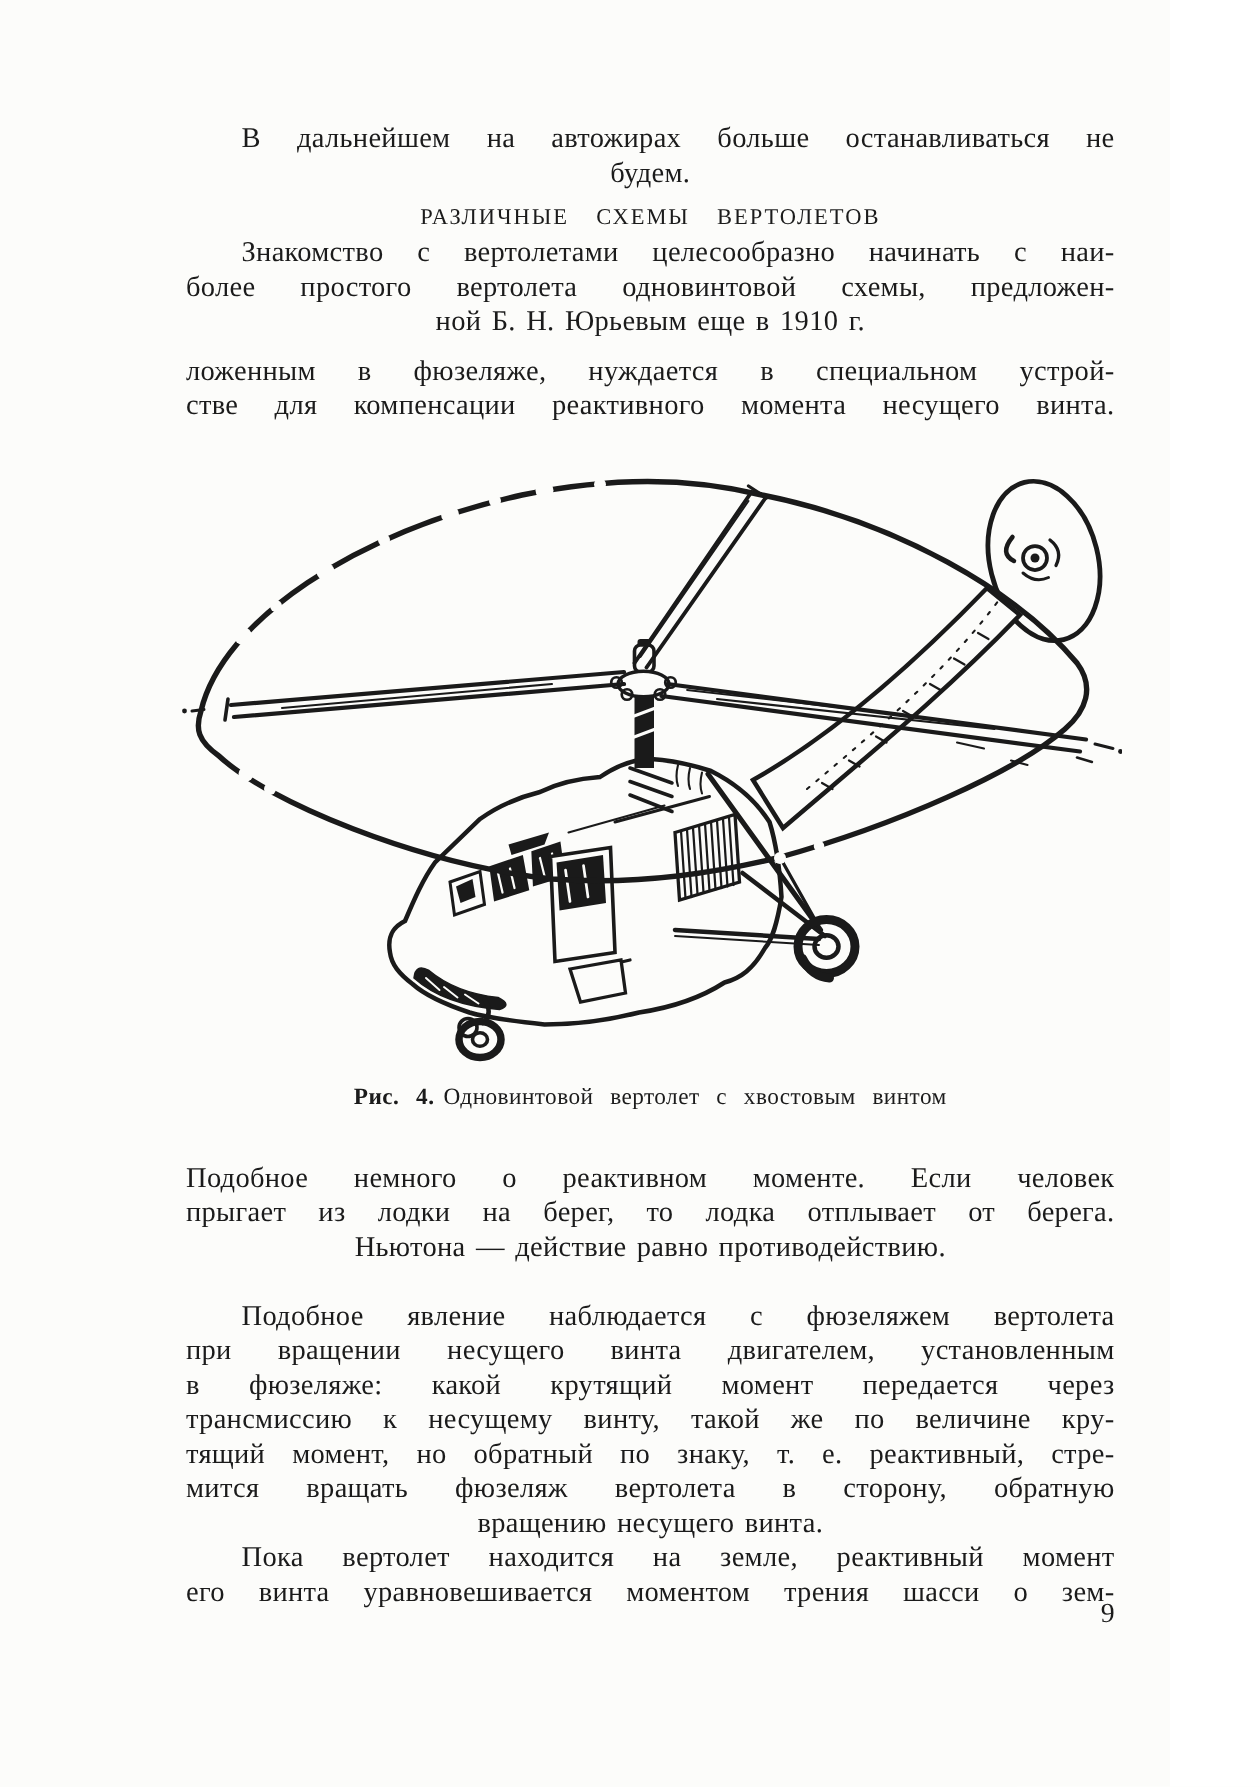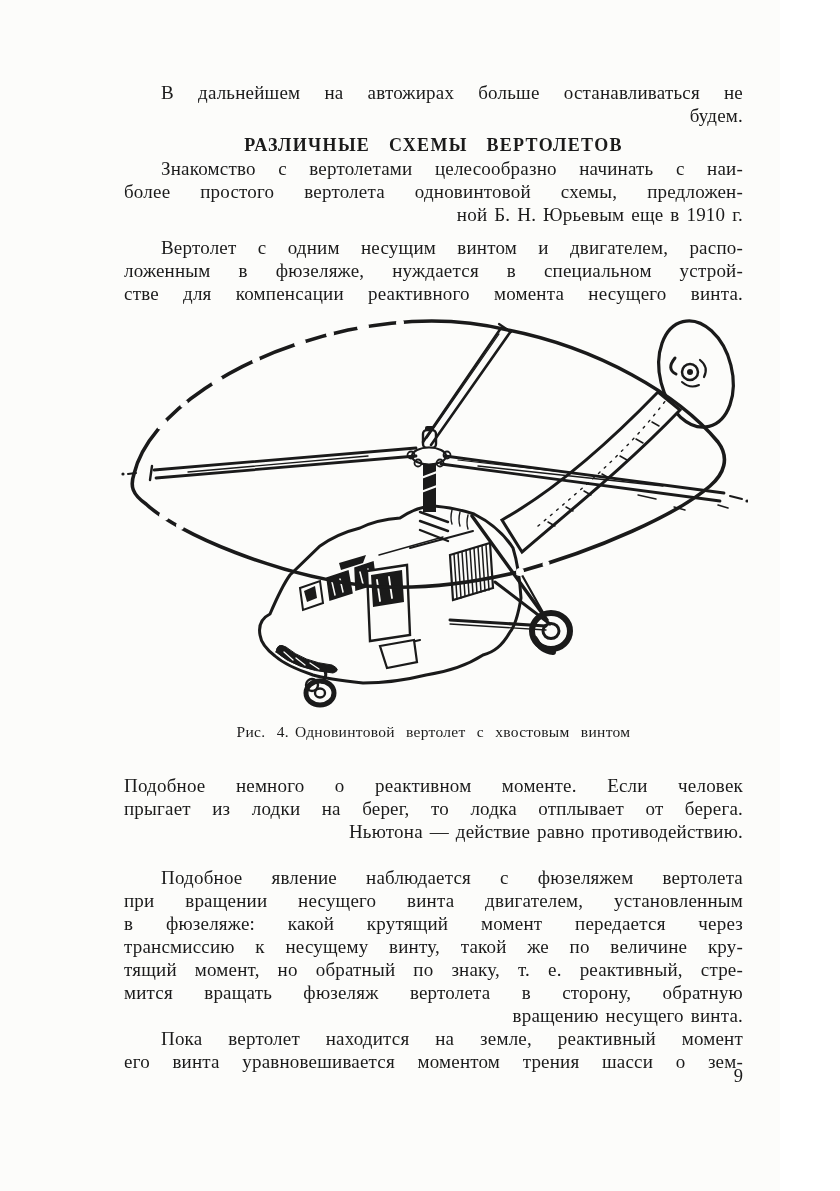--- a/index.html
+++ b/index.html
@@ -11,36 +11,36 @@
   .page {
     position:relative; width:780px; height:1191px;
     background:#fcfcfa; color:#1b1b1b; overflow:hidden;
   }
   .textblock { position:absolute; left:124px; width:619px; }
   .line {
     height:23px; line-height:23px; overflow:hidden;
     font-size:19px; text-align:justify; word-spacing:2px; letter-spacing:0.2px;
   }
   .line::after { content:""; display:inline-block; width:100%; height:0; }
-  .line.last { text-align:right; }
+  .line.last { text-align:center; }
   .line.last::after { content:none; }
   .ind { text-indent:37px; }
   .heading {
     position:absolute; left:124px; width:619px; height:24px; line-height:24px;
-    text-align:center; font-weight:bold; font-size:18px;
+    text-align:center; font-weight:normal; font-size:15px;
     letter-spacing:1.3px; word-spacing:13px;
   }
   .figure { position:absolute; left:118px; top:314px; width:630px; height:400px; }
   .figure svg { display:block; }
   .caption {
     position:absolute; left:124px; top:721px; width:619px; height:22px;
     line-height:22px; text-align:center; font-size:15.5px;
     word-spacing:7px; letter-spacing:0.3px;
   }
-  .caption .cap-label { font-weight:normal; margin-right:6px; }
+  .caption .cap-label { font-weight:bold; margin-right:6px; }
   .pagenum {
     position:absolute; left:124px; top:1064px; width:619px;
     text-align:right; font-size:18.5px; line-height:24px;
   }
 </style>
 </head>
 <body>
 
 <div class="page">
 
@@ -51,21 +51,20 @@
 
   <div class="heading" style="top:133px">РАЗЛИЧНЫЕ СХЕМЫ ВЕРТОЛЕТОВ</div>
 
   <div class="textblock" style="top:157px">
     <div class="line ind">Знакомство с вертолетами целесообразно начинать с наи-</div>
     <div class="line">более простого вертолета одновинтовой схемы, предложен-</div>
     <div class="line last">ной Б. Н. Юрьевым еще в 1910 г.</div>
   </div>
 
   <div class="textblock" style="top:236px">
-    <div class="line ind">Вертолет с одним несущим винтом и двигателем, распо-</div>
     <div class="line">ложенным в фюзеляже, нуждается в специальном устрой-</div>
     <div class="line">стве для компенсации реактивного момента несущего винта.</div>
   </div>
 
   <div class="figure">
     <svg width="630" height="400" viewBox="0 0 630 400" fill="none" stroke="#1a1a1a" stroke-linecap="round">
 
       <g>
         <ellipse cx="578" cy="60" rx="36" ry="54" transform="rotate(-14 578 60)" stroke-width="3.2"></ellipse>
       </g>

